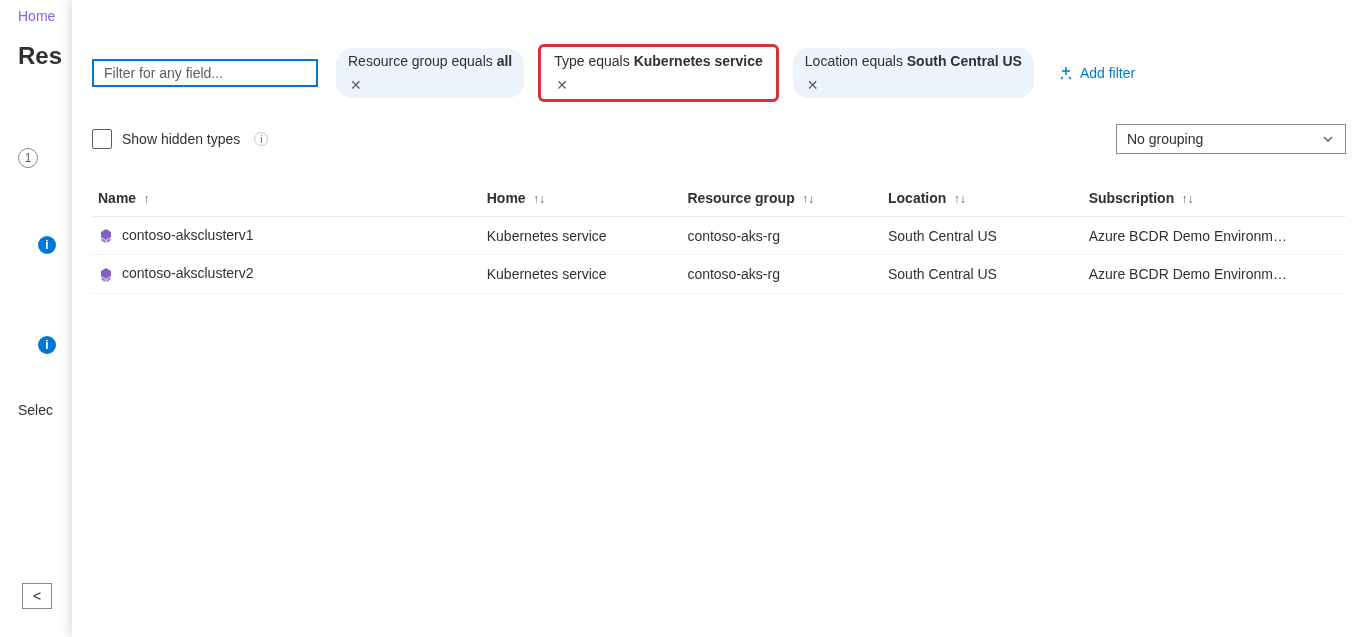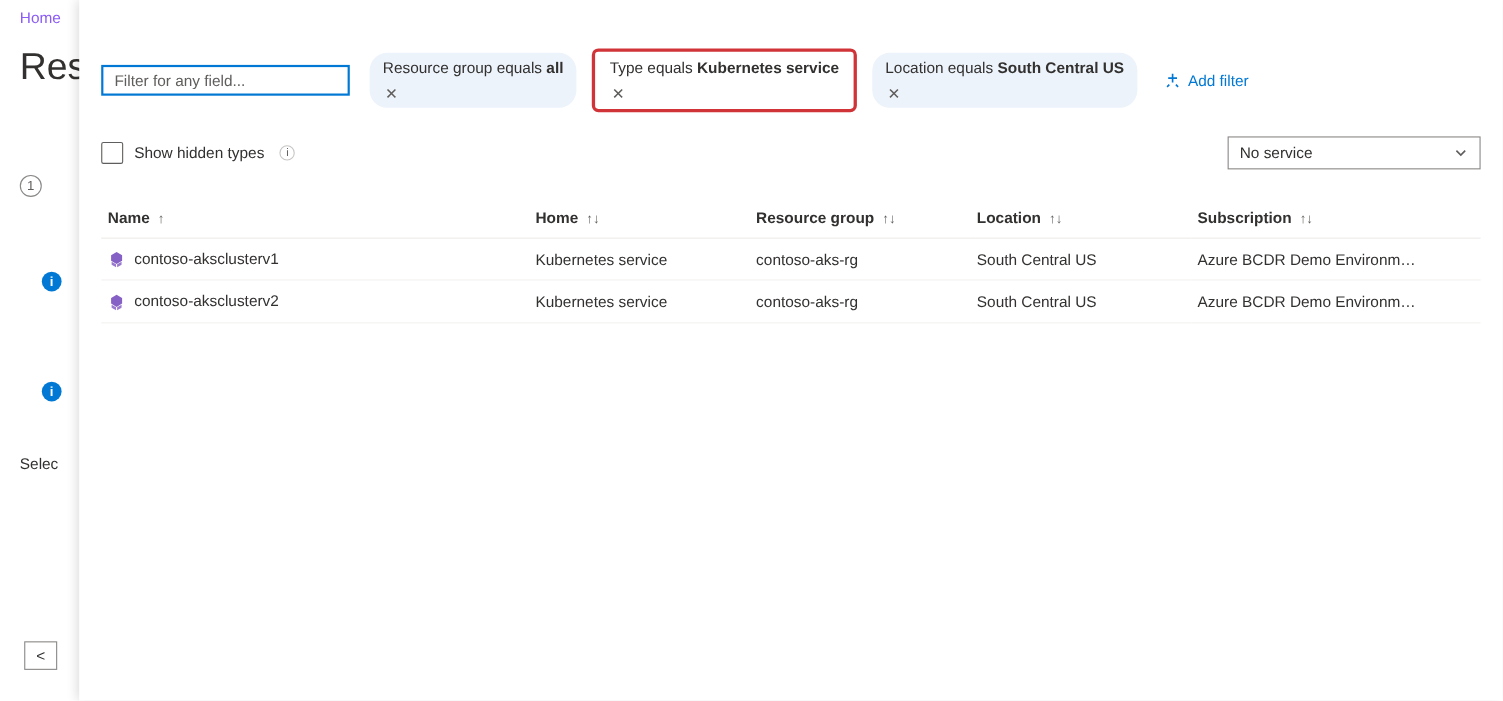--- a/index.html
+++ b/index.html
@@ -16,21 +16,21 @@
   }
   .behind {
     position: absolute;
     left: 0; top: 0;
     width: 70px;
     height: 100%;
     padding: 8px 0 0 18px;
     font-size: 14px;
   }
   .behind .breadcrumb { color: #8b5cf6; cursor: pointer; }
-  .behind .title { font-size: 34px; font-weight: 400; margin-top: 18px; }
+  .behind .title { font-size: 24px; font-weight: 700; margin-top: 18px; }
   .behind .step-circle {
     width: 20px; height: 20px; border: 1px solid #8a8886;
     border-radius: 50%; display: flex; align-items: center; justify-content: center;
     font-size: 12px; color: #605e5c; margin-top: 78px;
   }
   .behind .info-icon {
     width: 18px; height: 18px; border-radius: 50%;
     background: #0078d4; color: #fff; font-weight: 700;
     display: flex; align-items: center; justify-content: center;
     font-size: 12px; margin-top: 68px; margin-left: 20px;
@@ -208,21 +208,21 @@
     </div>
   </div>
 
   <div class="options-row">
     <label class="checkbox-wrap">
       <span class="checkbox"></span>
       <span>Show hidden types</span>
       <span class="info-small">i</span>
     </label>
     <div class="grouping-select">
-      <span>No service</span>
+      <span>No grouping</span>
       <svg width="14" height="14" viewBox="0 0 14 14" fill="none" stroke-width="1.5">
           <path d="M3 5l4 4 4-4"></path>
         </svg>
     </div>
   </div>
 
   <table class="table">
     <colgroup>
       <col class="col-name">
         <col class="col-type">

